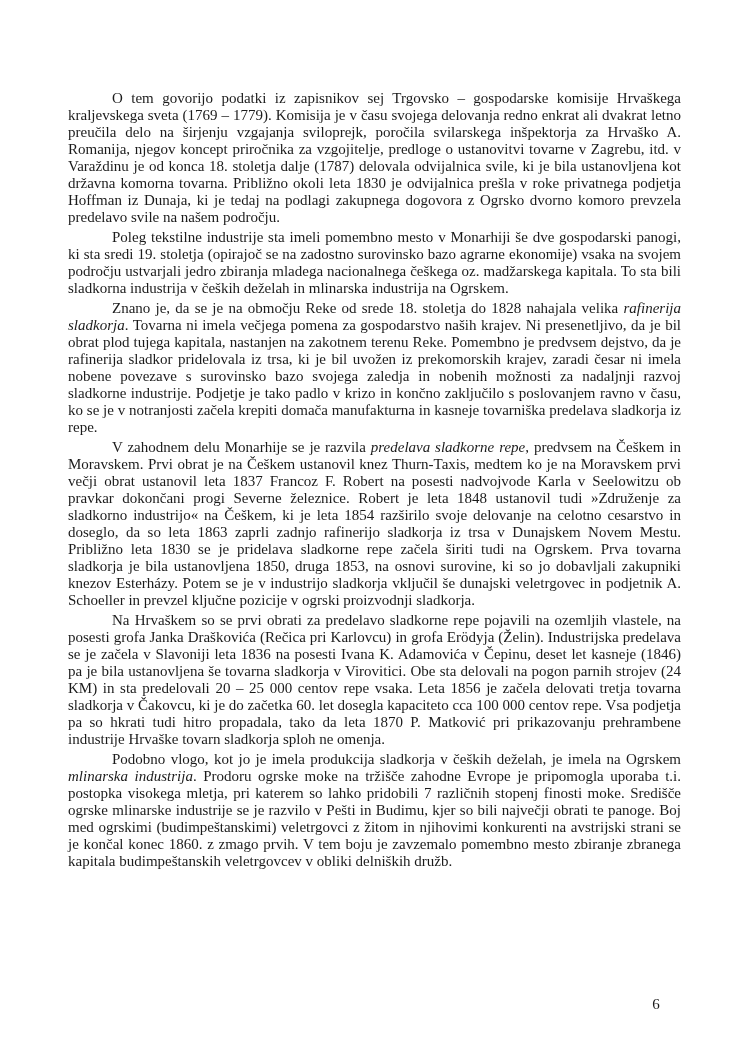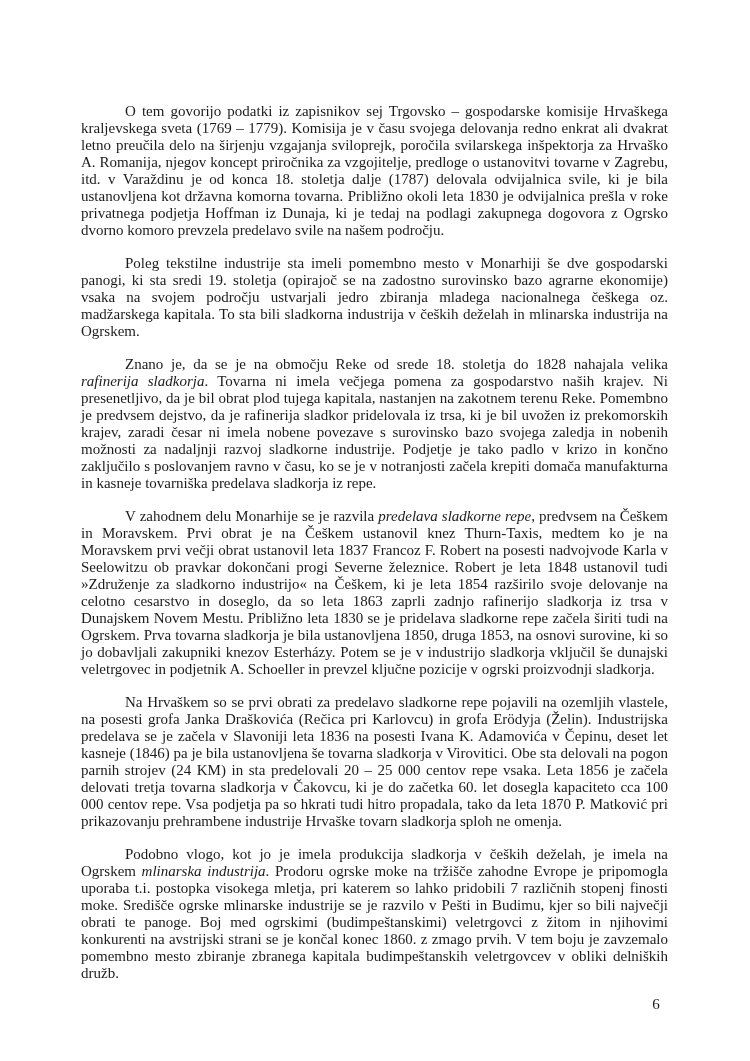--- a/index.html
+++ b/index.html
@@ -19,21 +19,21 @@
     left: 65px;
     top: 87px;
     width: 619px;
     font-family: "Liberation Serif", "DejaVu Serif", serif;
     font-size: 15px;
     line-height: 17px;
     text-align: justify;
     color: #1b1b1b;
   }
   .text-block p {
-    margin: 16px;
+    margin: 3px;
     padding: 0;
     text-indent: 44px;
   }
   .text-block em {
     font-style: italic;
   }
   .page-number {
     position: absolute;
     top: 996px;
     left: 646px;

